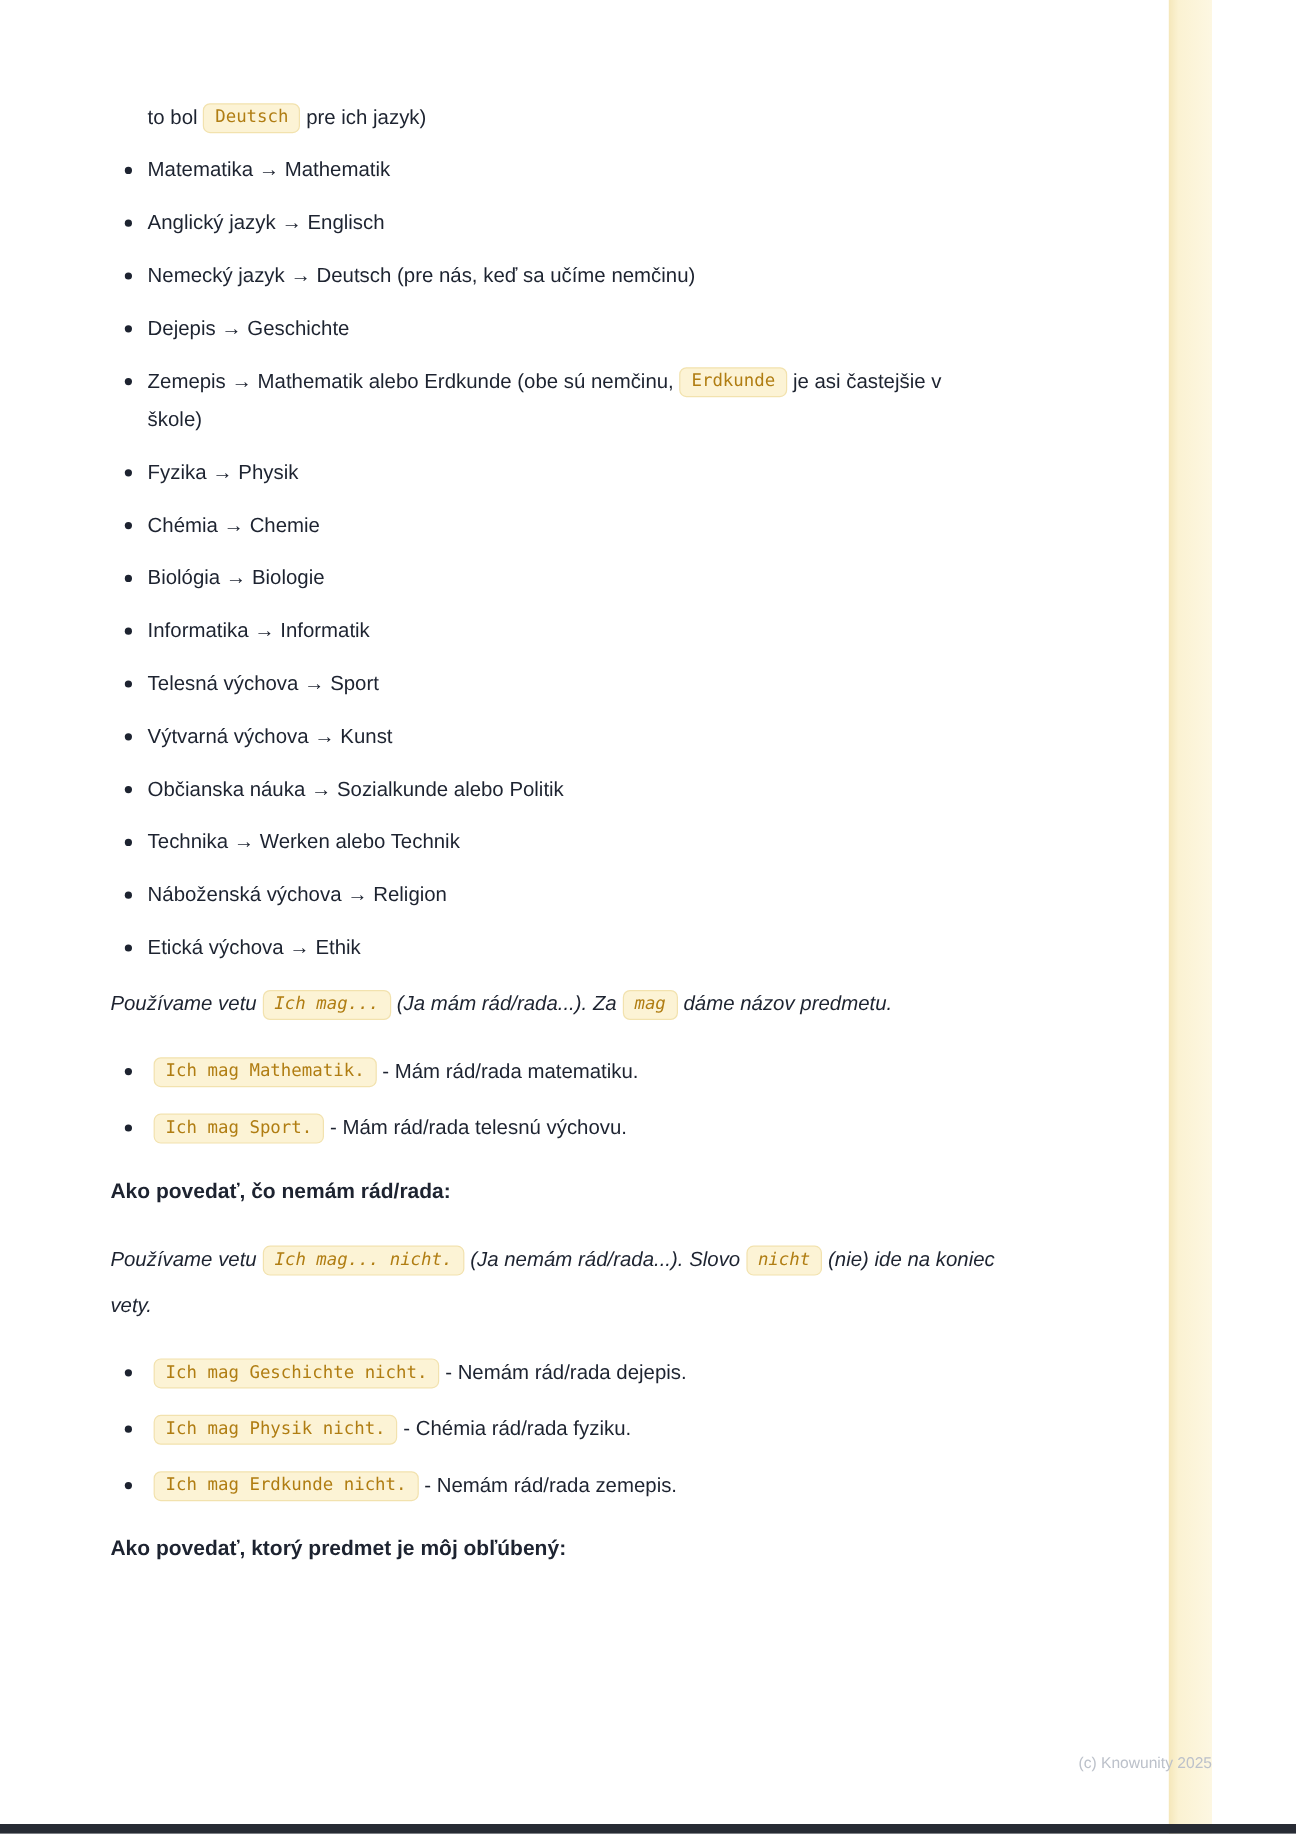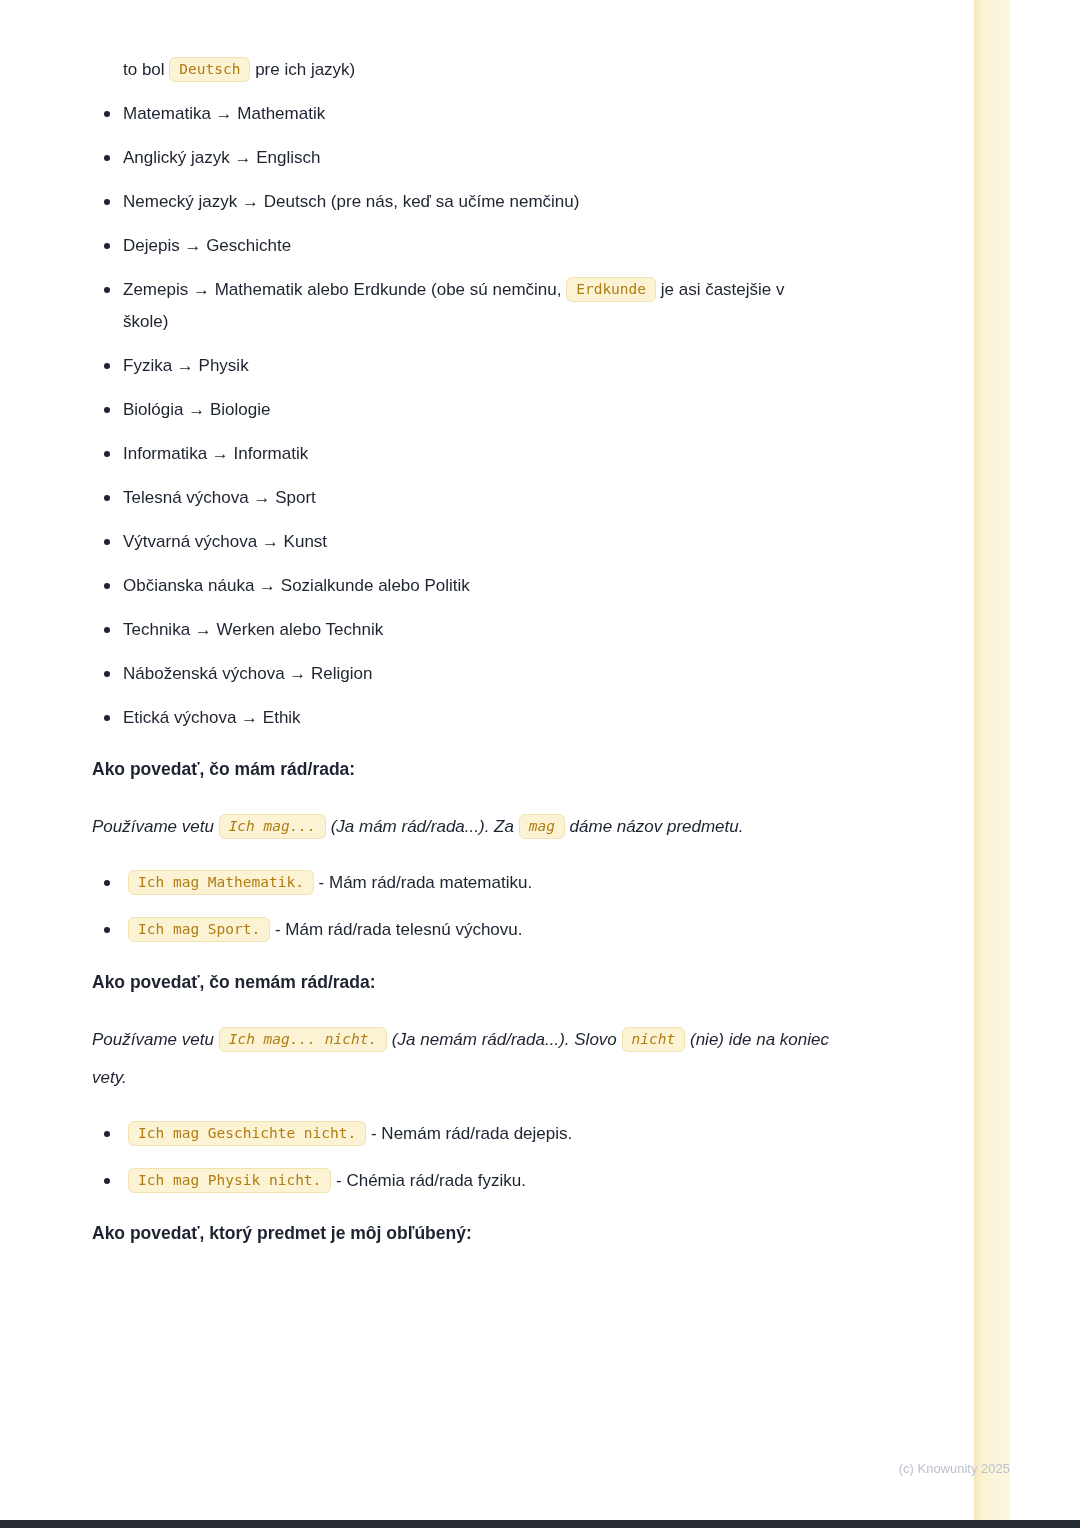--- a/index.html
+++ b/index.html
@@ -19,21 +19,21 @@
     width: 36px;
     height: 100%;
     background: linear-gradient(90deg, #f5e7ba 0px, #fbf2d2 8px, #fdf7e2 36px);
     z-index: 0;
   }
   .content {
     position: absolute;
     left: 92px;
     top: 0;
     width: 737px;
-    padding-top: 54px;
+    padding-top: 82px;
     font-size: 17px;
     line-height: 32px;
     z-index: 1;
   }
   .cont-line {
     padding-left: 31px;
     margin: 0 0 12px 0;
   }
   ul { list-style: none; margin: 0; padding: 0; }
   ul.subjects li {
@@ -116,46 +116,47 @@
 
   <p class="cont-line"><span>to bol </span><span class="code">Deutsch</span><span> pre ich jazyk)</span></p>
 
   <ul class="subjects">
       <li><span class="b">Matematika → Mathematik</span></li>
       <li><span class="b">Anglický jazyk → Englisch</span></li>
       <li><span class="b">Nemecký jazyk → Deutsch</span><span> (pre nás, keď sa učíme nemčinu)</span></li>
       <li><span class="b">Dejepis → Geschichte</span></li>
       <li><span class="b">Zemepis → Mathematik</span><span> alebo </span><span class="b">Erdkunde</span><span> (obe sú nemčinu, </span><span class="code">Erdkunde</span><span> je asi častejšie v škole)</span></li>
       <li><span class="b">Fyzika → Physik</span></li>
+      <li><span class="b">Chémia → Chemie</span></li>
       <li><span class="b">Biológia → Biologie</span></li>
       <li><span class="b">Informatika → Informatik</span></li>
       <li><span class="b">Telesná výchova → Sport</span></li>
       <li><span class="b">Výtvarná výchova → Kunst</span></li>
       <li><span class="b">Občianska náuka → Sozialkunde</span><span> alebo </span><span class="b">Politik</span></li>
       <li><span class="b">Technika → Werken</span><span> alebo </span><span class="b">Technik</span></li>
       <li><span class="b">Náboženská výchova → Religion</span></li>
       <li><span class="b">Etická výchova → Ethik</span></li>
     </ul>
 
-  <h3>Ako povedať, čo mám rád/rada:</h3>
 
   <p class="para"><span>Používame vetu </span><span class="code">Ich mag...</span><span> (Ja mám rád/rada...). Za </span><span class="code">mag</span><span> dáme názov predmetu.</span></p>
 
   <ul class="examples">
       <li><span class="code">Ich mag Mathematik.</span><span> - Mám rád/rada matematiku.</span></li>
       <li><span class="code">Ich mag Sport.</span><span> - Mám rád/rada telesnú výchovu.</span></li>
     </ul>
 
   <h3>Ako povedať, čo nemám rád/rada:</h3>
 
   <p class="para"><span>Používame vetu </span><span class="code">Ich mag... nicht.</span><span> (Ja nemám rád/rada...). Slovo </span><span class="code">nicht</span><span> (nie) ide na koniec vety.</span></p>
 
   <ul class="examples">
       <li><span class="code">Ich mag Geschichte nicht.</span><span> - Nemám rád/rada dejepis.</span></li>
       <li><span class="code">Ich mag Physik nicht.</span><span> - Chémia rád/rada fyziku.</span></li>
+      <li><span class="code">Ich mag Erdkunde nicht.</span><span> - Nemám rád/rada zemepis.</span></li>
     </ul>
 
   <h3>Ako povedať, ktorý predmet je môj obľúbený:</h3>
 
 </div>
 
 <div class="footer">(c) Knowunity 2025</div>
 
 <div class="bottom-bar"></div>
 

